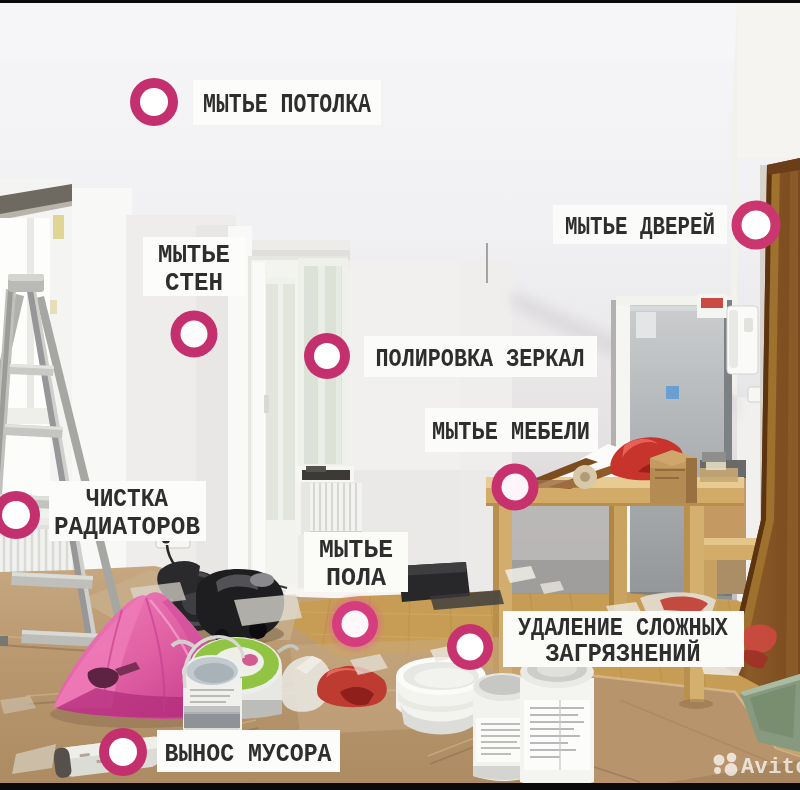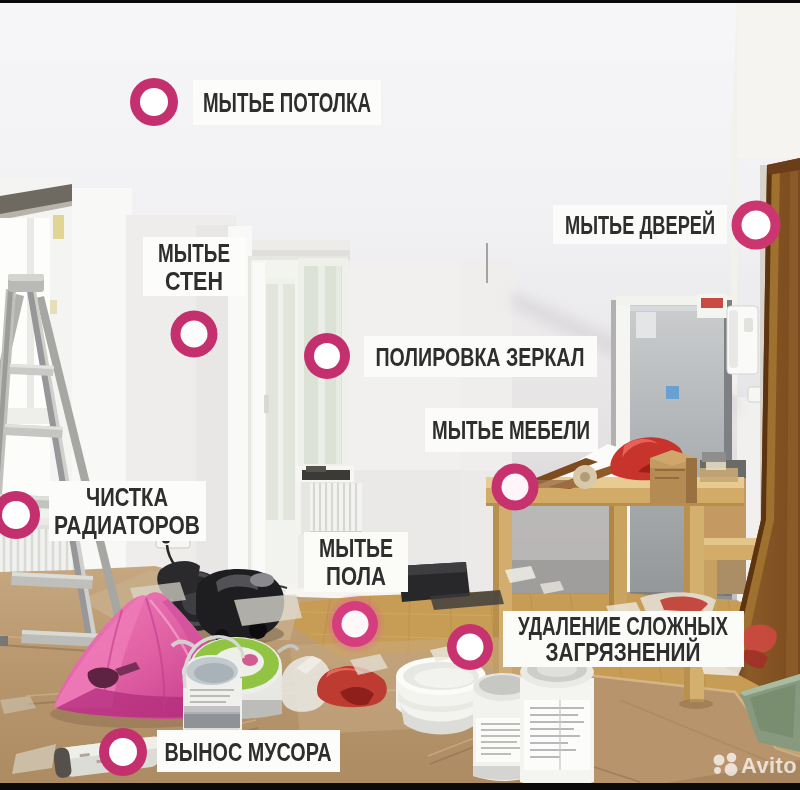--- a/index.html
+++ b/index.html
@@ -1,17 +1,17 @@
 <!DOCTYPE html>
 <html><head>
 <meta charset="utf-8">
 <style>
 html,body{margin:0;padding:0;background:#000;}
 .stage{position:relative;width:800px;height:790px;overflow:hidden;background:#fdba74;
-  font-family:Liberation Sans, sans-serif;}
+  font-family:Liberation Mono, monospace;}
 svg{display:block;}
 </style>
 </head>
 <body>
 <div class="stage">
 <svg width="800" height="790" viewBox="0 0 800 790" xmlns="http://www.w3.org/2000/svg">
 <defs>
   <linearGradient id="ceilG" x1="0" y1="0" x2="0" y2="1">
     <stop offset="0" stop-color="#f6f5f7"></stop>
     <stop offset="0.55" stop-color="#f1f0f2"></stop>

